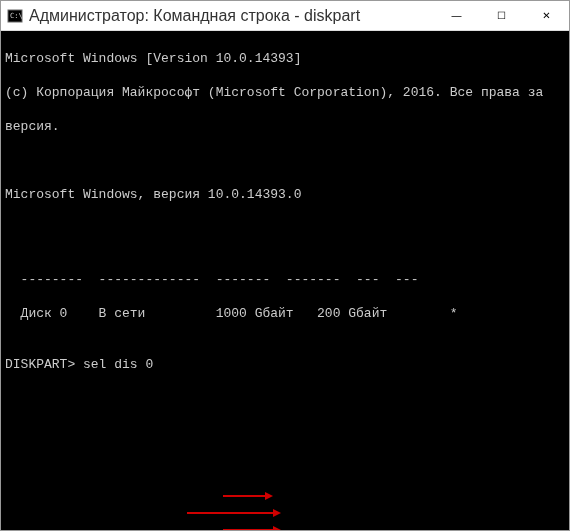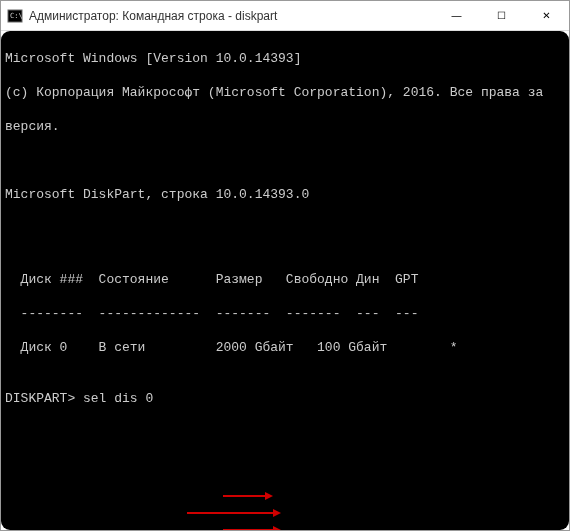--- a/index.html
+++ b/index.html
@@ -27,21 +27,21 @@
 .title-icon {
   width: 16px;
   height: 16px;
   margin: 0 6px;
   display: flex;
   align-items: center;
   justify-content: center;
 }
 .title-text {
   flex: 1;
-  font-size: 12px;
+  font-size: 16px;
   color: #333;
   white-space: nowrap;
   overflow: hidden;
 }
 .win-controls {
   display: flex;
 }
 .win-btn {
   width: 45px;
   height: 29px;
@@ -56,21 +56,20 @@
   flex: 1;
   background: #000;
   color: #ccc;
   font-family: Consolas, "Courier New", monospace;
   font-size: 13px;
   line-height: 17px;
   padding: 2px 4px;
   white-space: pre;
   overflow: hidden;
   position: relative;
-  border-radius: 9px;
 }
 .line { white-space: pre; }
 .arrow {
   position: absolute;
   pointer-events: none;
 }
 .arrow svg { display: block; }
 </style>
 </head>
 <body>
@@ -90,27 +89,26 @@
       <div class="win-btn close">✕</div>
     </div>
   </div>
 
   <div class="console">
 <div class="line">Microsoft Windows [Version 10.0.14393]</div>
 <div class="line">(c) Корпорация Майкрософт (Microsoft Corporation), 2016. Все права за</div>
 <div class="line">версия.</div>
 <div class="line"></div>
 <div class="line"></div>
-<div class="line">Microsoft DiskPart, строка 10.0.14393.0</div>
+<div class="line">Microsoft Windows, версия 10.0.14393.0</div>
 <div class="line"></div>
 <div class="line"></div>
 <div class="line"></div>
-<div class="line">  Диск ###  Состояние      Размер   Свободно Дин  GPT</div>
 <div class="line">  --------  -------------  -------  -------  ---  ---</div>
-<div class="line">  Диск 0    В сети         2000 Gбайт   100 Gбайт        *</div>
+<div class="line">  Диск 0    В сети         1000 Gбайт   200 Gбайт        *</div>
 <div class="line"></div>
 <div class="line">DISKPART&gt; sel dis 0</div>
 <div class="line"></div>
 
 <div class="line"></div>
 
 <div class="line"></div>
 
 
 

